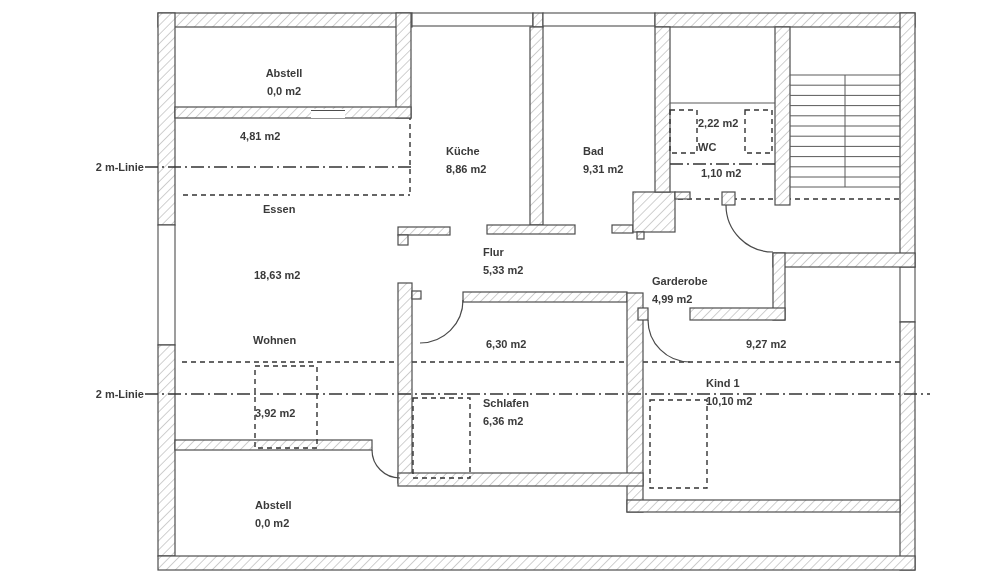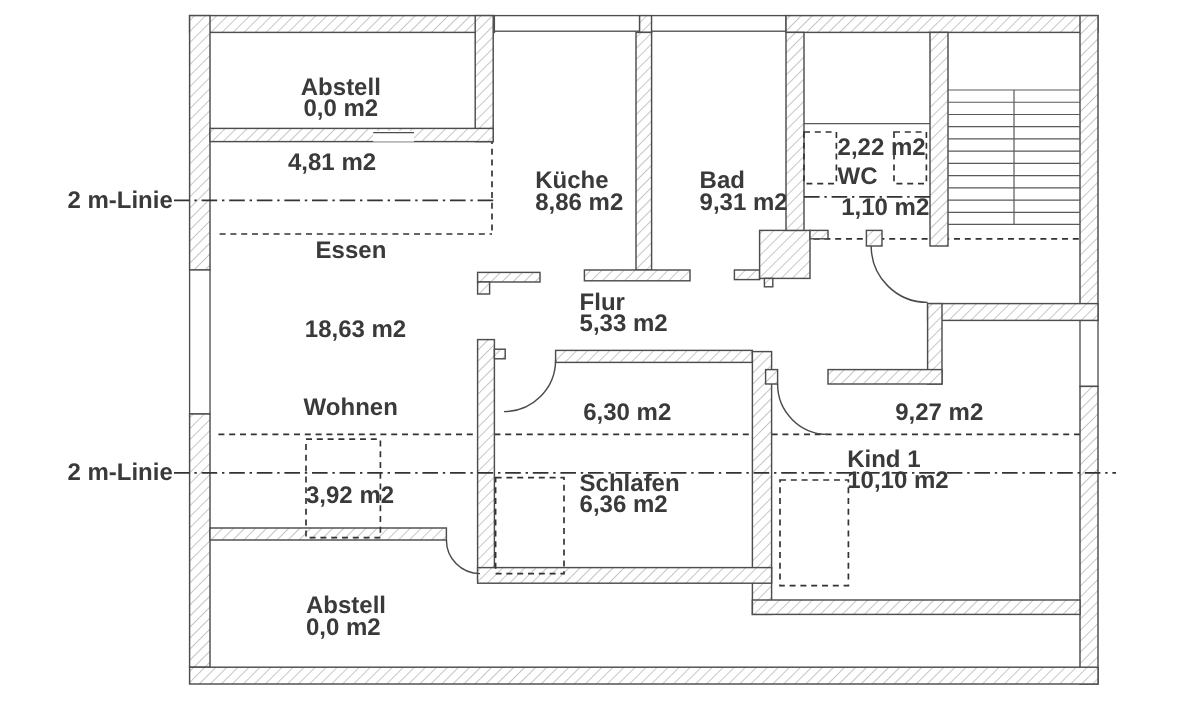--- a/index.html
+++ b/index.html
@@ -10,21 +10,21 @@
   #drawing{position:absolute;left:0;top:0;}
   .wall{fill:url(#hatch);stroke:#4d4d4d;stroke-width:1.2;}
   .win{fill:#ffffff;stroke:#4d4d4d;stroke-width:1.1;}
   .steps{stroke:#5a5a5a;stroke-width:1;fill:none;}
   .thinline{stroke:#5a5a5a;stroke-width:1.1;}
   .dash{stroke:#333333;stroke-width:1.4;stroke-dasharray:5 4;fill:none;}
   .dashdot{stroke:#333333;stroke-width:1.4;stroke-dasharray:13 4 2 4;fill:none;}
   .dormer{fill:none;stroke:#333333;stroke-width:1.4;stroke-dasharray:5 4;}
   .door{fill:none;stroke:#4a4a4a;stroke-width:1.2;}
   .lbl{
-    position:absolute;color:#3a3a3a;font-size:20px;font-weight:bold;
+    position:absolute;color:#3a3a3a;font-size:11px;font-weight:bold;
     line-height:18px;white-space:nowrap;
   }
 </style>
 </head>
 <body>
 
 <div id="canvas">
 
   <svg id="drawing" width="1000" height="585" viewBox="0 0 1000 585">
     <defs>
@@ -145,20 +145,24 @@
   <div class="lbl" style="left:254px;top:266px">18,63 m2</div>
   <div class="lbl" style="left:253px;top:331px">Wohnen</div>
   <div class="lbl" style="left:255px;top:404px">3,92 m2</div>
 
   <div class="lbl" style="left:486px;top:335px">6,30 m2</div>
   <div class="lbl" style="left:483px;top:394px">
     <div>Schlafen</div>
     <div>6,36 m2</div>
   </div>
 
+  <div class="lbl" style="left:652px;top:272px">
+    <div>Garderobe</div>
+    <div>4,99 m2</div>
+  </div>
 
   <div class="lbl" style="left:746px;top:335px">9,27 m2</div>
   <div class="lbl" style="left:706px;top:374px">
     <div>Kind 1</div>
     <div>10,10 m2</div>
   </div>
 
   <div class="lbl" style="left:255px;top:496px">
     <div>Abstell</div>
     <div>0,0 m2</div>

